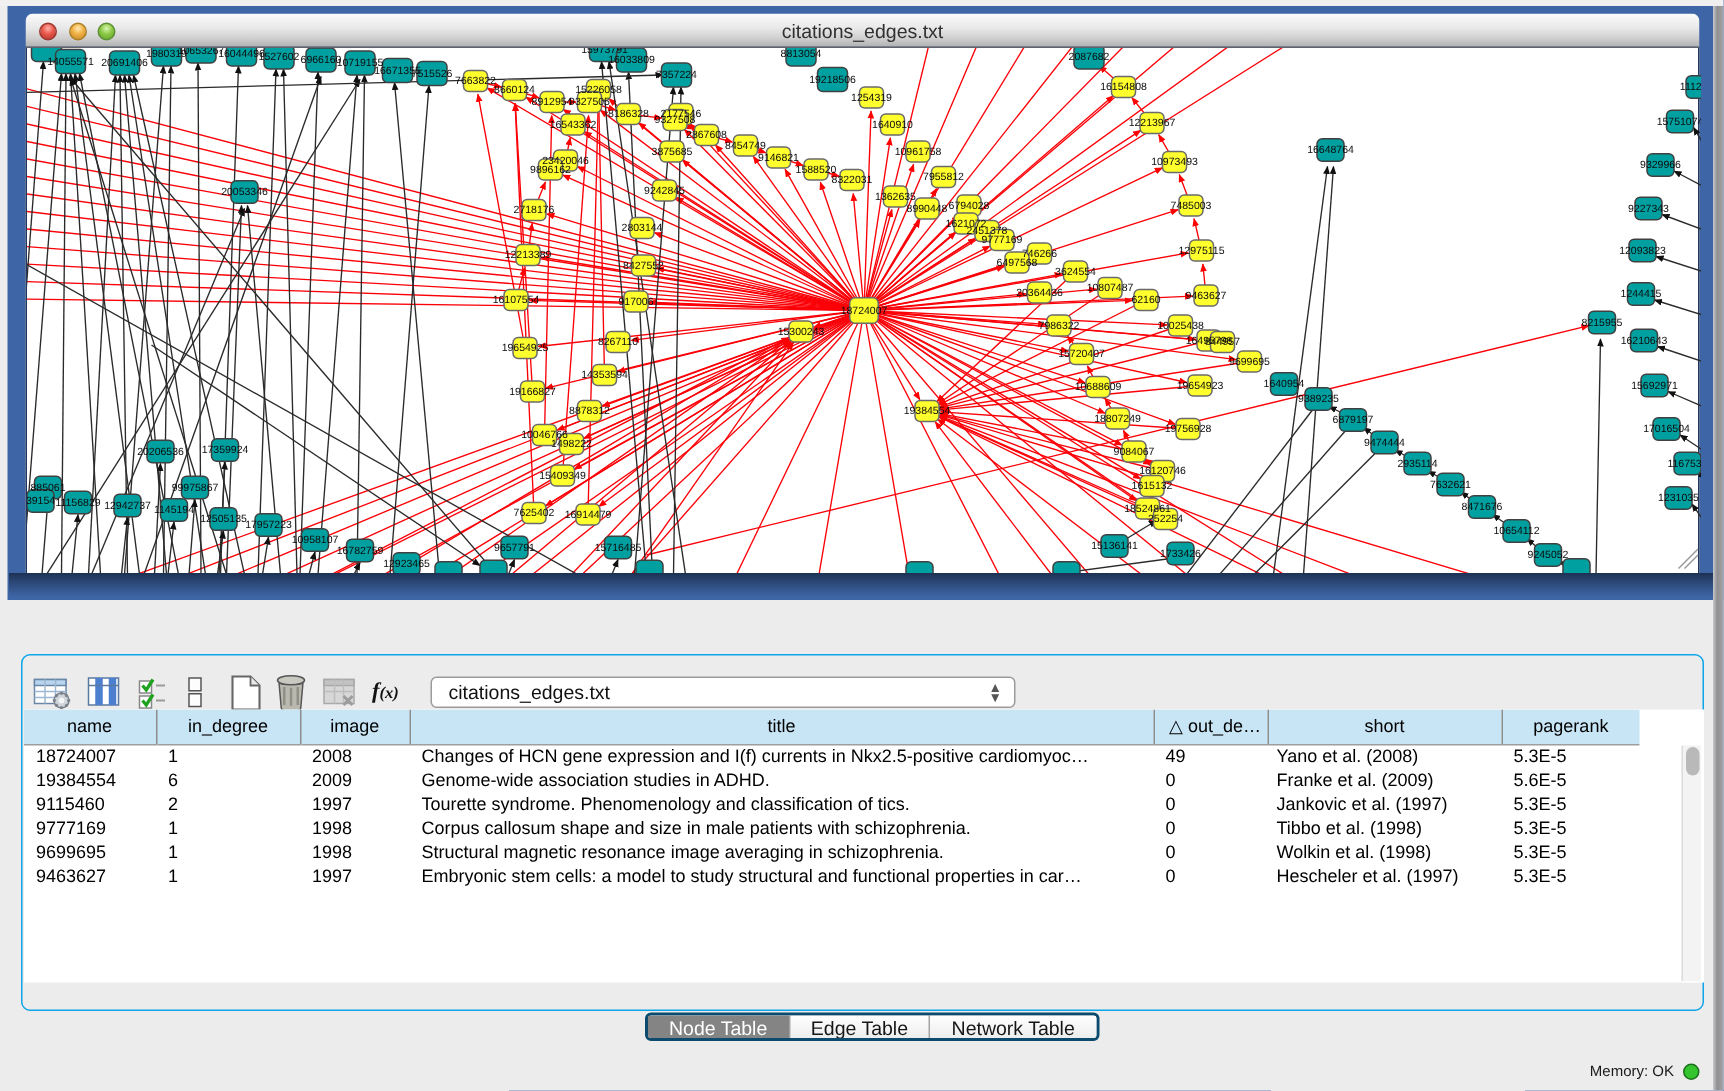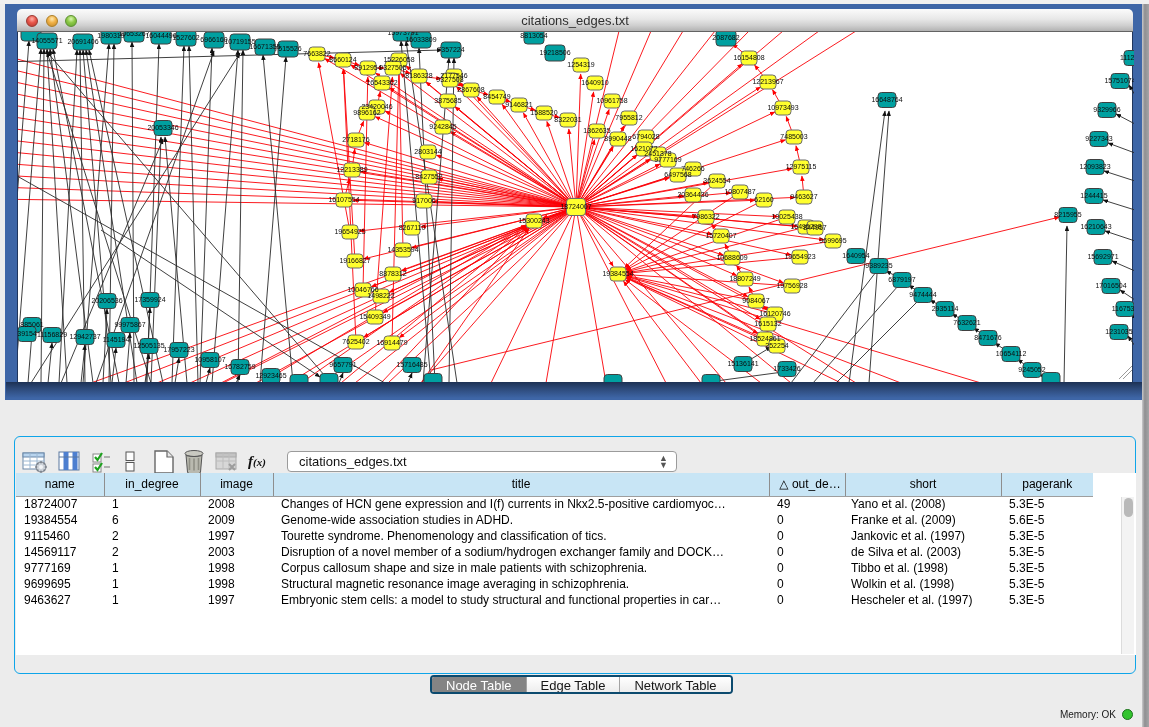--- a/index.html
+++ b/index.html
@@ -673,29 +673,20 @@
 <tr>
               <td class="c1">9115460</td>
               <td class="c2">2</td>
               <td class="c3">1997</td>
               <td class="c4">Tourette syndrome. Phenomenology and classification of tics.</td>
               <td class="c5">0</td>
               <td class="c6">Jankovic et al. (1997)</td>
               <td class="c7">5.3E-5</td>
             </tr>
 <tr>
-              <td class="c1">14569117</td>
-              <td class="c2">2</td>
-              <td class="c3">2003</td>
-              <td class="c4">Disruption of a novel member of a sodium/hydrogen exchanger family and DOCK…</td>
-              <td class="c5">0</td>
-              <td class="c6">de Silva et al. (2003)</td>
-              <td class="c7">5.3E-5</td>
-            </tr>
-<tr>
               <td class="c1">9777169</td>
               <td class="c2">1</td>
               <td class="c3">1998</td>
               <td class="c4">Corpus callosum shape and size in male patients with schizophrenia.</td>
               <td class="c5">0</td>
               <td class="c6">Tibbo et al. (1998)</td>
               <td class="c7">5.3E-5</td>
             </tr>
 <tr>
               <td class="c1">9699695</td>

